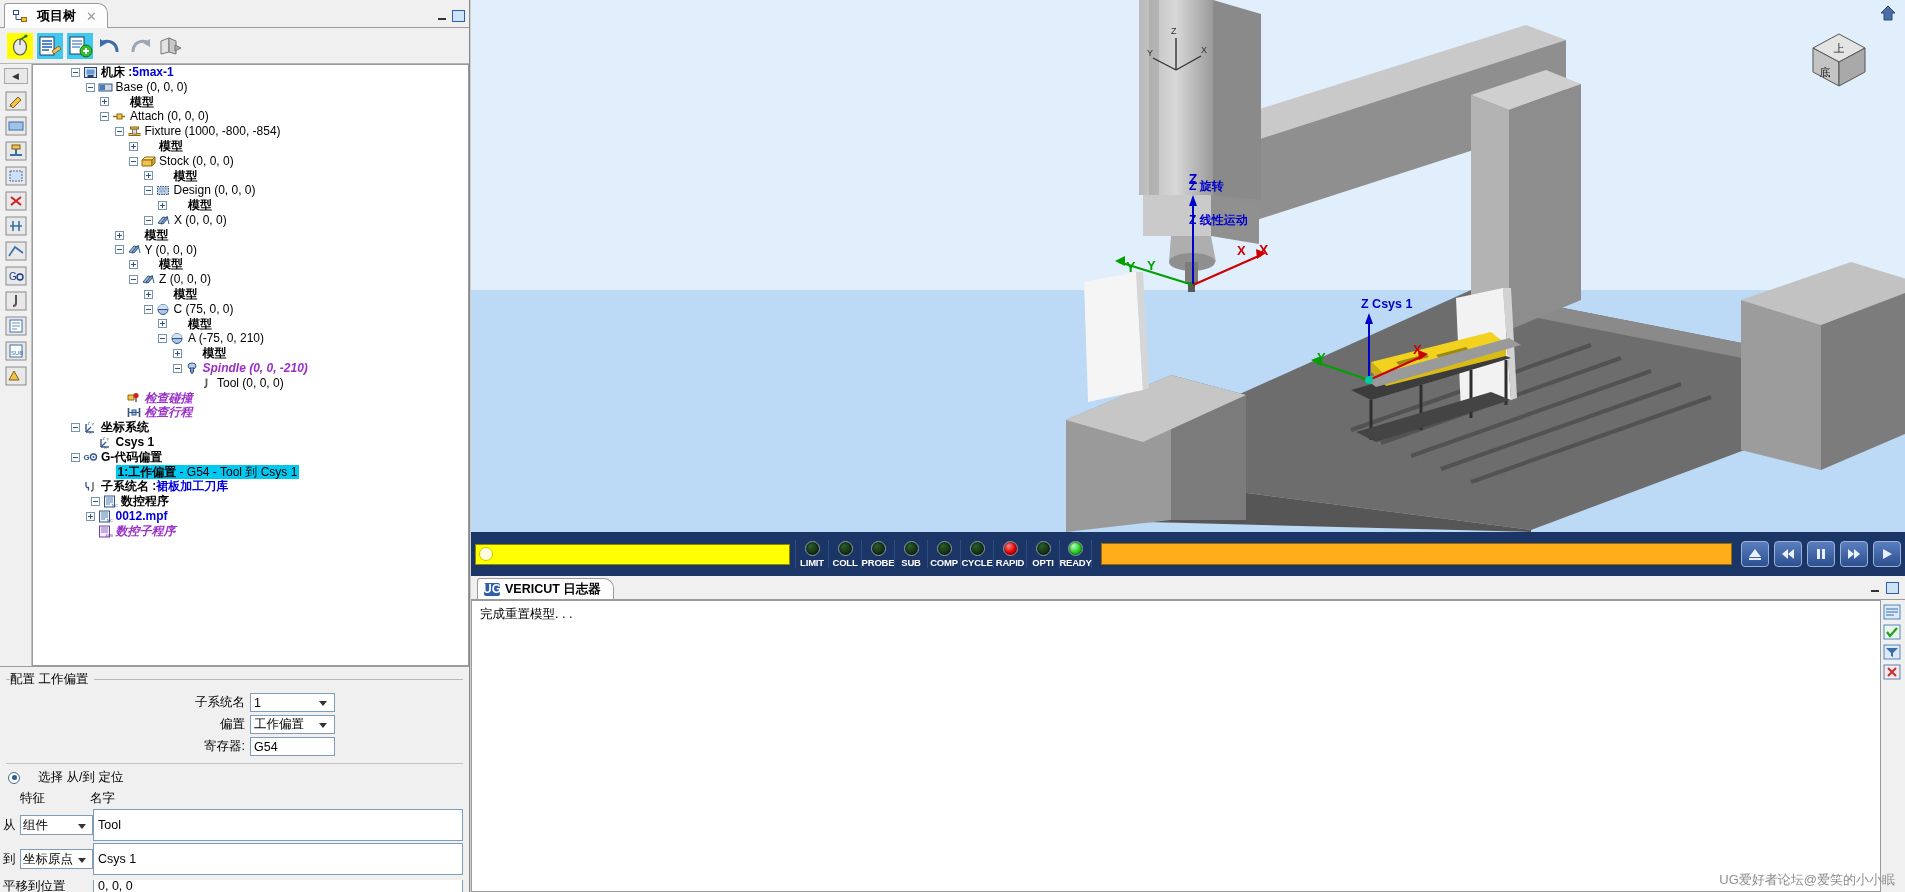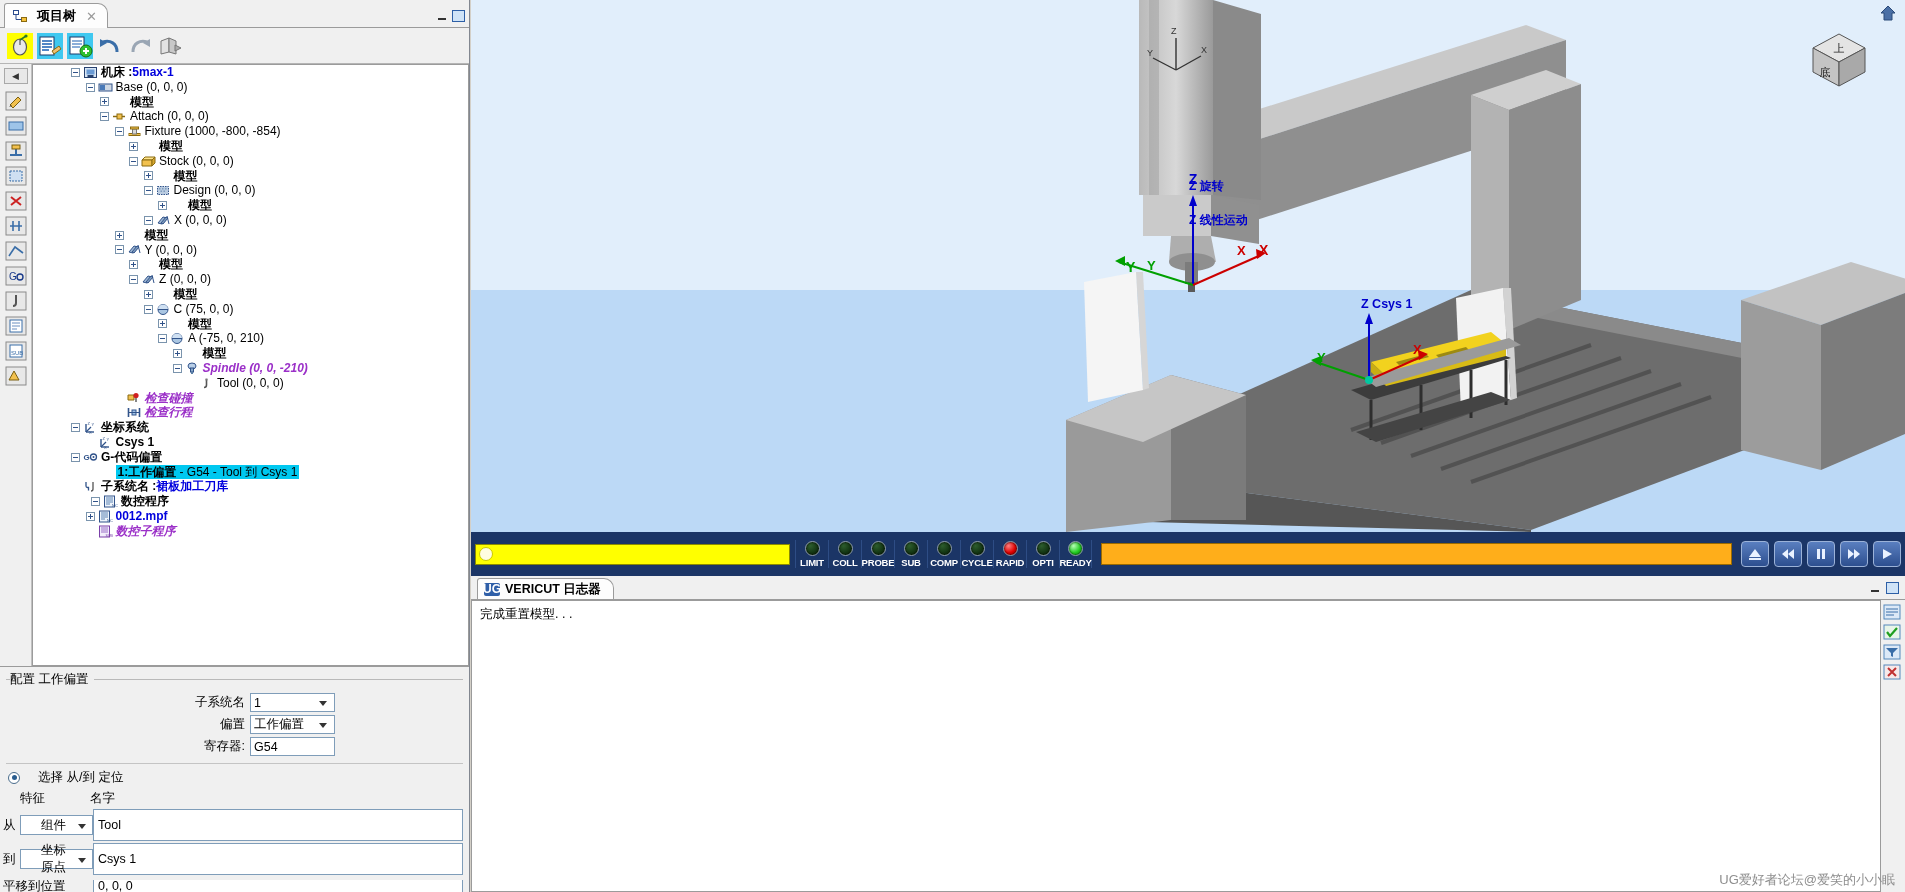--- a/index.html
+++ b/index.html
@@ -157,21 +157,21 @@
   }
   .radio::after {
     content: ""; position: absolute; left: 2.5px; top: 2.5px;
     width: 5px; height: 5px; border-radius: 50%; background: #2a5d8f;
   }
   .hdr-row { display: flex; font-size: 12.5px; padding-left: 20px; margin-top: 4px; }
   .ft-row { display: flex; align-items: center; margin-top: 2px; padding-left: 3px; gap: 0; }
   .ft-pre { font-size: 12.5px; width: 17px; }
   .ft-sel {
     width: 73px; height: 20px; border: 1px solid #7f9db9; background: #fff;
-    font-size: 12.5px; display: flex; align-items: center; padding: 0 20px;
+    font-size: 12.5px; display: flex; align-items: center; padding: 0 2px;
     position: relative;
   }
   .ft-sel::after {
     content: ""; position: absolute; right: 6px; top: 8px;
     width: 0; height: 0; border-left: 4px solid transparent;
     border-right: 4px solid transparent; border-top: 5px solid #333;
   }
   .ft-inp {
     flex: 1 1 auto; height: 32px; border: 1px solid #7f9db9; background: #fff;
     font-size: 12.5px; display: flex; align-items: center; padding: 0 4px;

